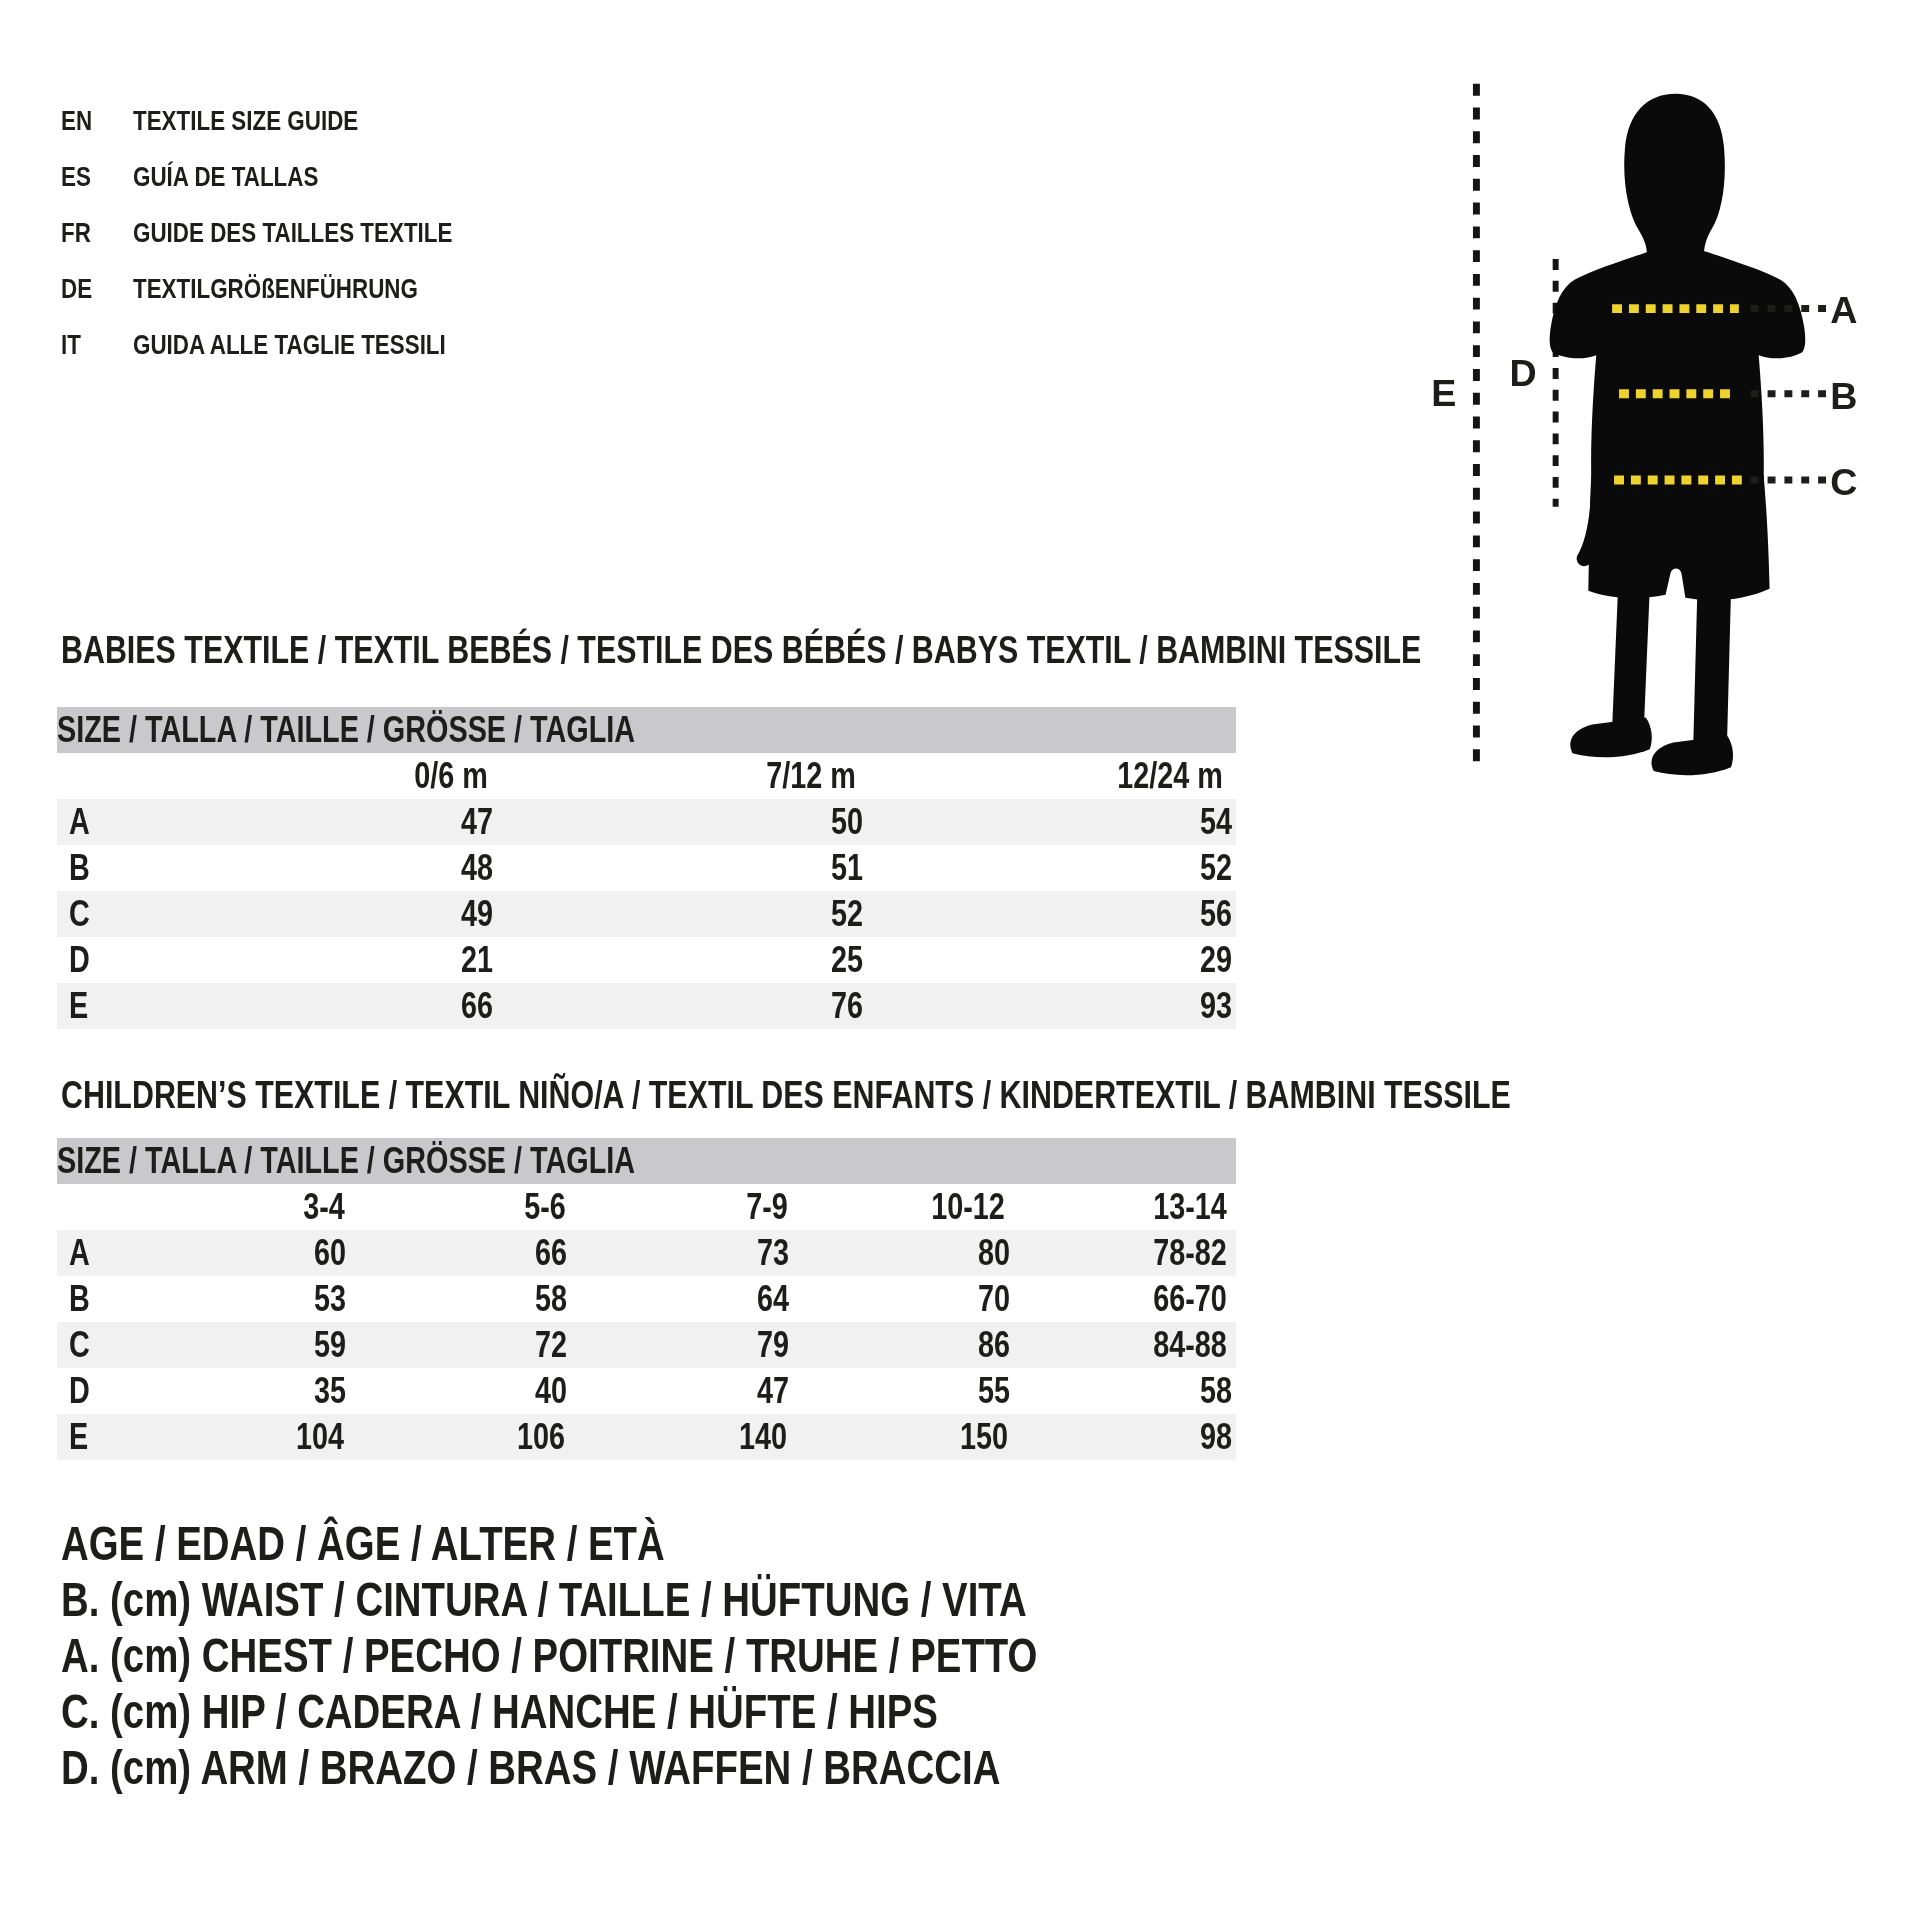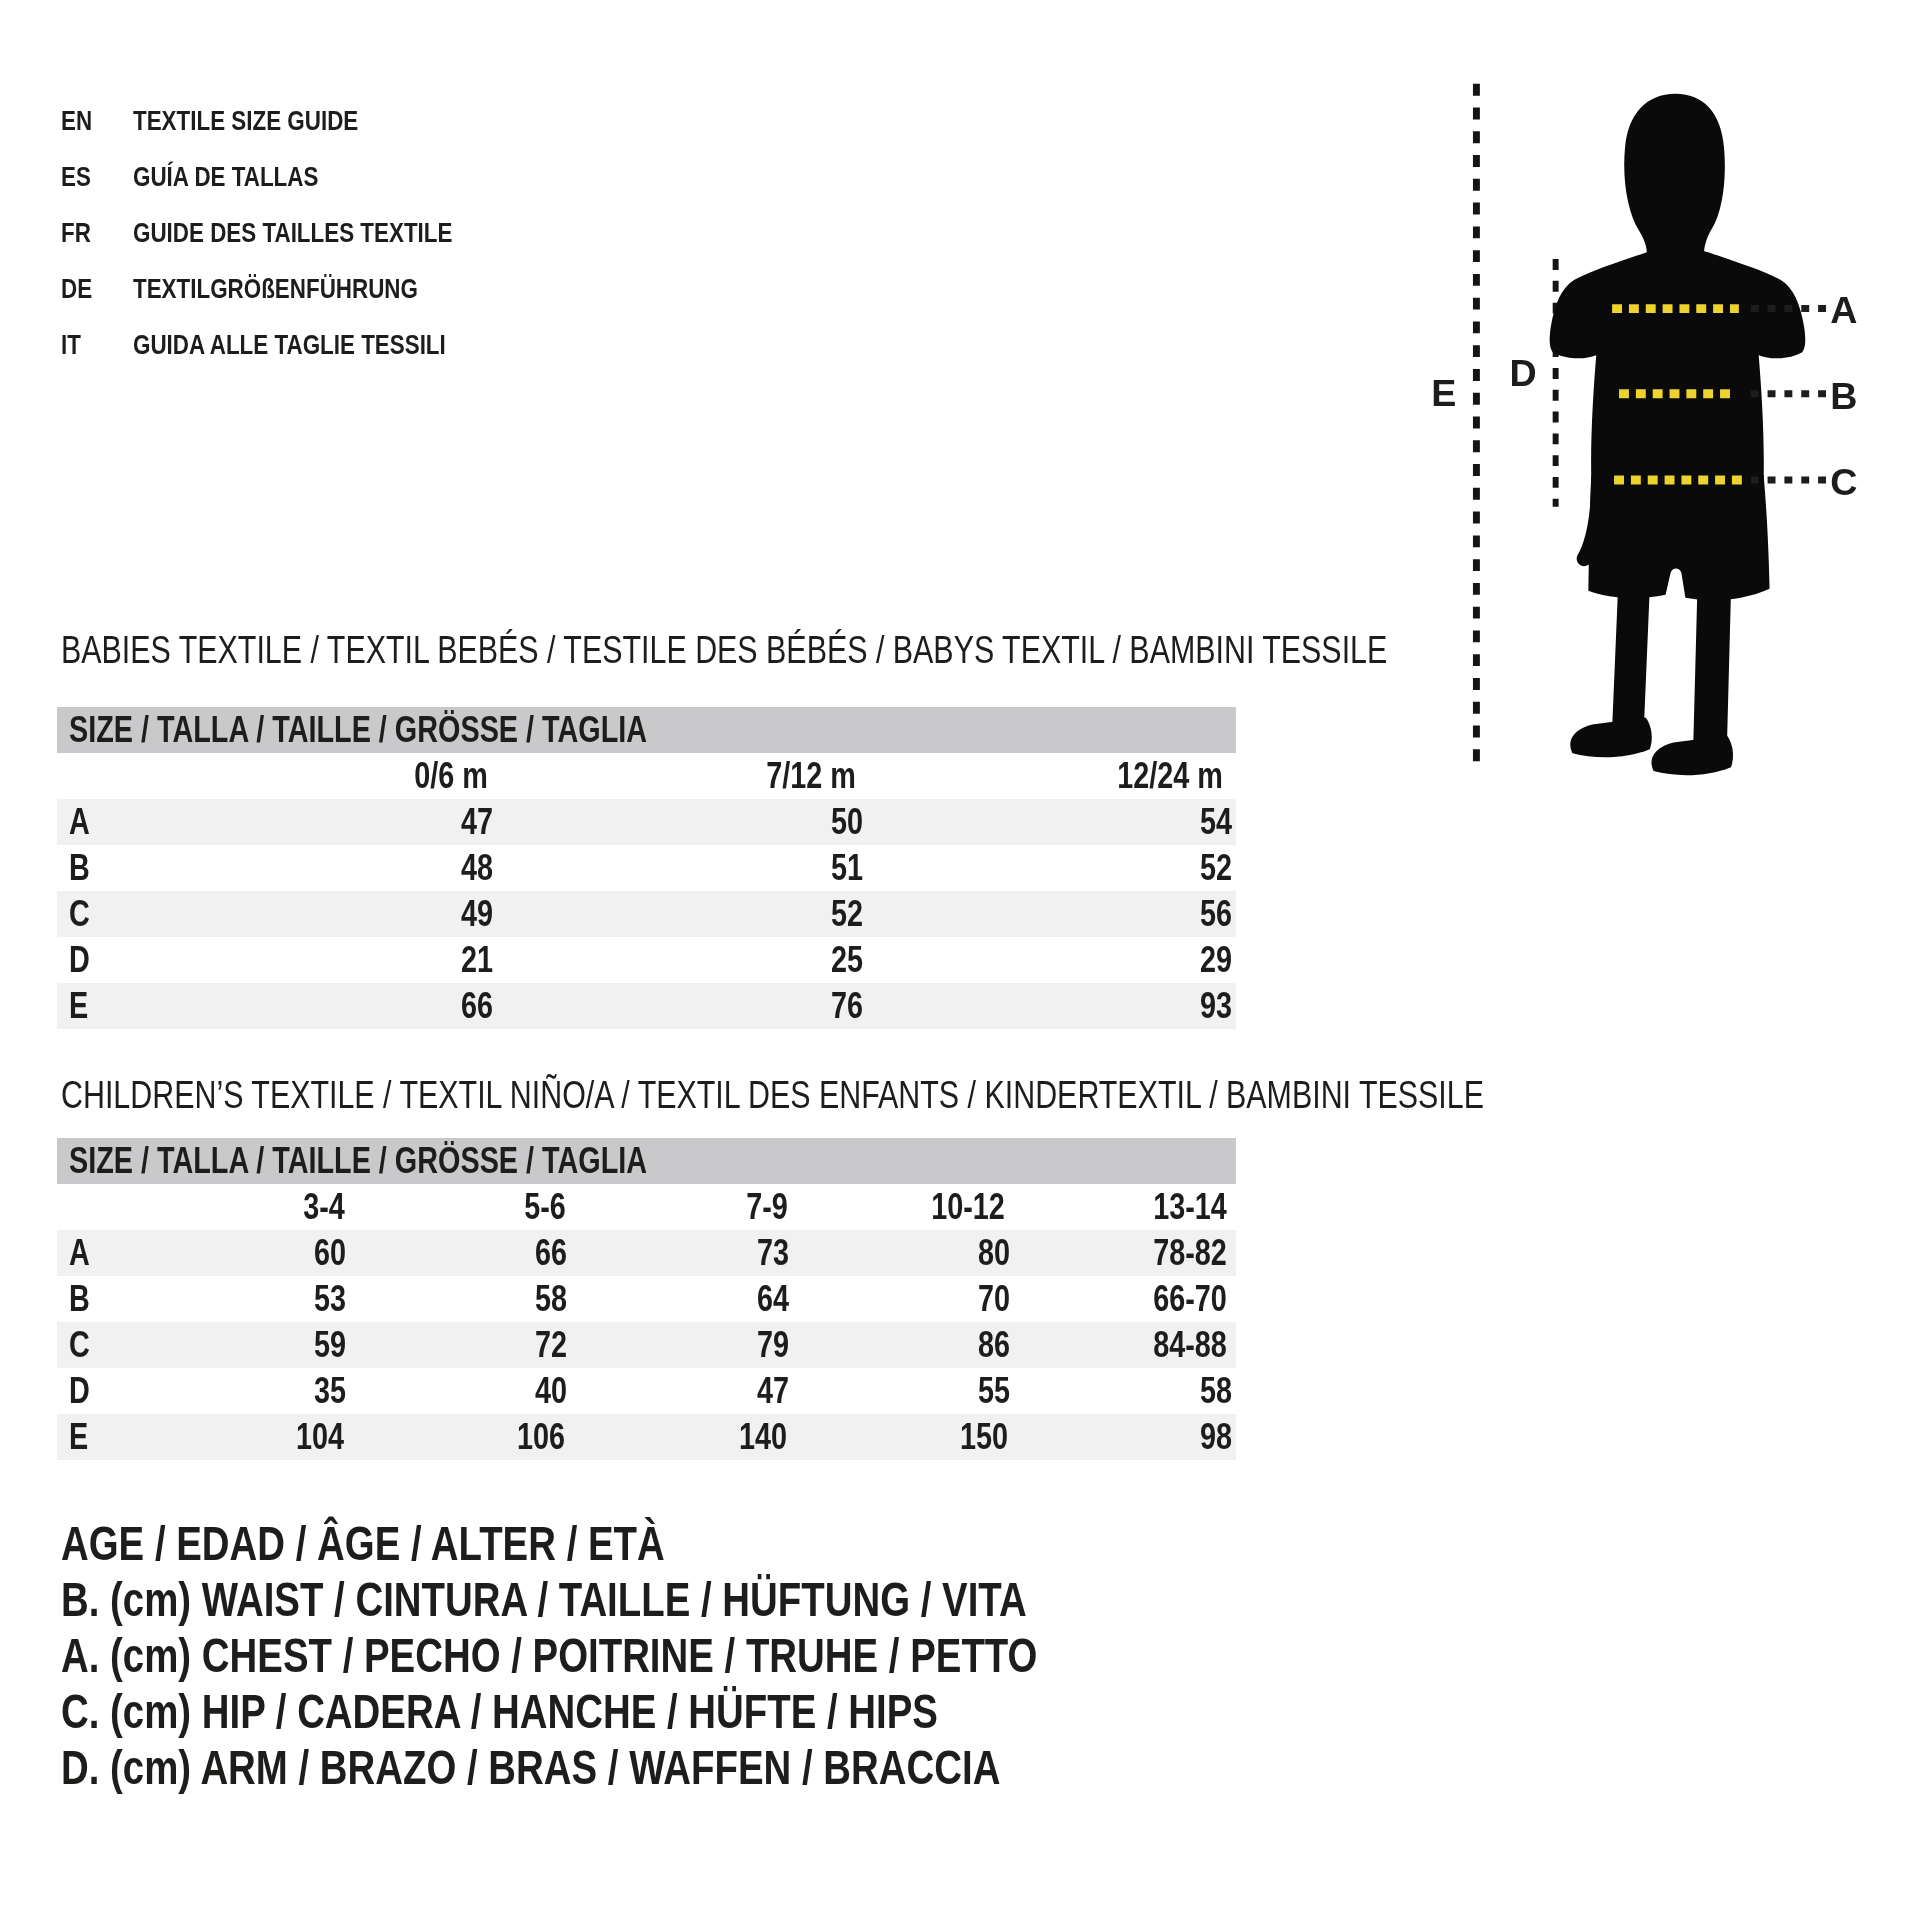--- a/index.html
+++ b/index.html
@@ -10,29 +10,29 @@
   }
   .cond{display:inline-block;transform:scaleX(.8);transform-origin:0 50%;white-space:nowrap}
   .condc{display:inline-block;transform:scaleX(.8);transform-origin:50% 50%;white-space:nowrap}
 
   
   .langs{position:absolute;left:61px;top:93px}
   .lang-row{display:flex;height:56px;align-items:center;font-size:28px;font-weight:700}
   .lang-code{width:72px}
 
   
-  .section-title{position:absolute;left:61px;font-size:38px;font-weight:400;height:44px;line-height:44px}
+  .section-title{position:absolute;left:61px;font-size:38px;font-weight:700;height:44px;line-height:44px}
   .title-babies{top:628px}
   .title-children{top:1073px}
 
   
   .size-table{position:absolute;left:57px;width:1179px}
   .tbl-babies{top:707px}
   .tbl-children{top:1138px}
-  .size-bar{height:46px;background:#c9c9cb;display:flex;align-items:center;padding-left:12px;font-size:36px;font-weight:700}
+  .size-bar{height:46px;background:#c9c9cb;display:flex;align-items:center;font-size:36px;font-weight:700}
   .trow{display:flex;height:46px;align-items:center;font-size:36px;font-weight:700}
   .trow .lbl{width:71px;padding-left:12px;box-sizing:border-box}
   .trow .val{flex:1;text-align:right}
   .striped{background:#f1f1f2}
 
   
   .legend{position:absolute;left:61px;top:1516px}
   .legend-line{height:56px;line-height:56px;font-size:48px;font-weight:700}
 
   

